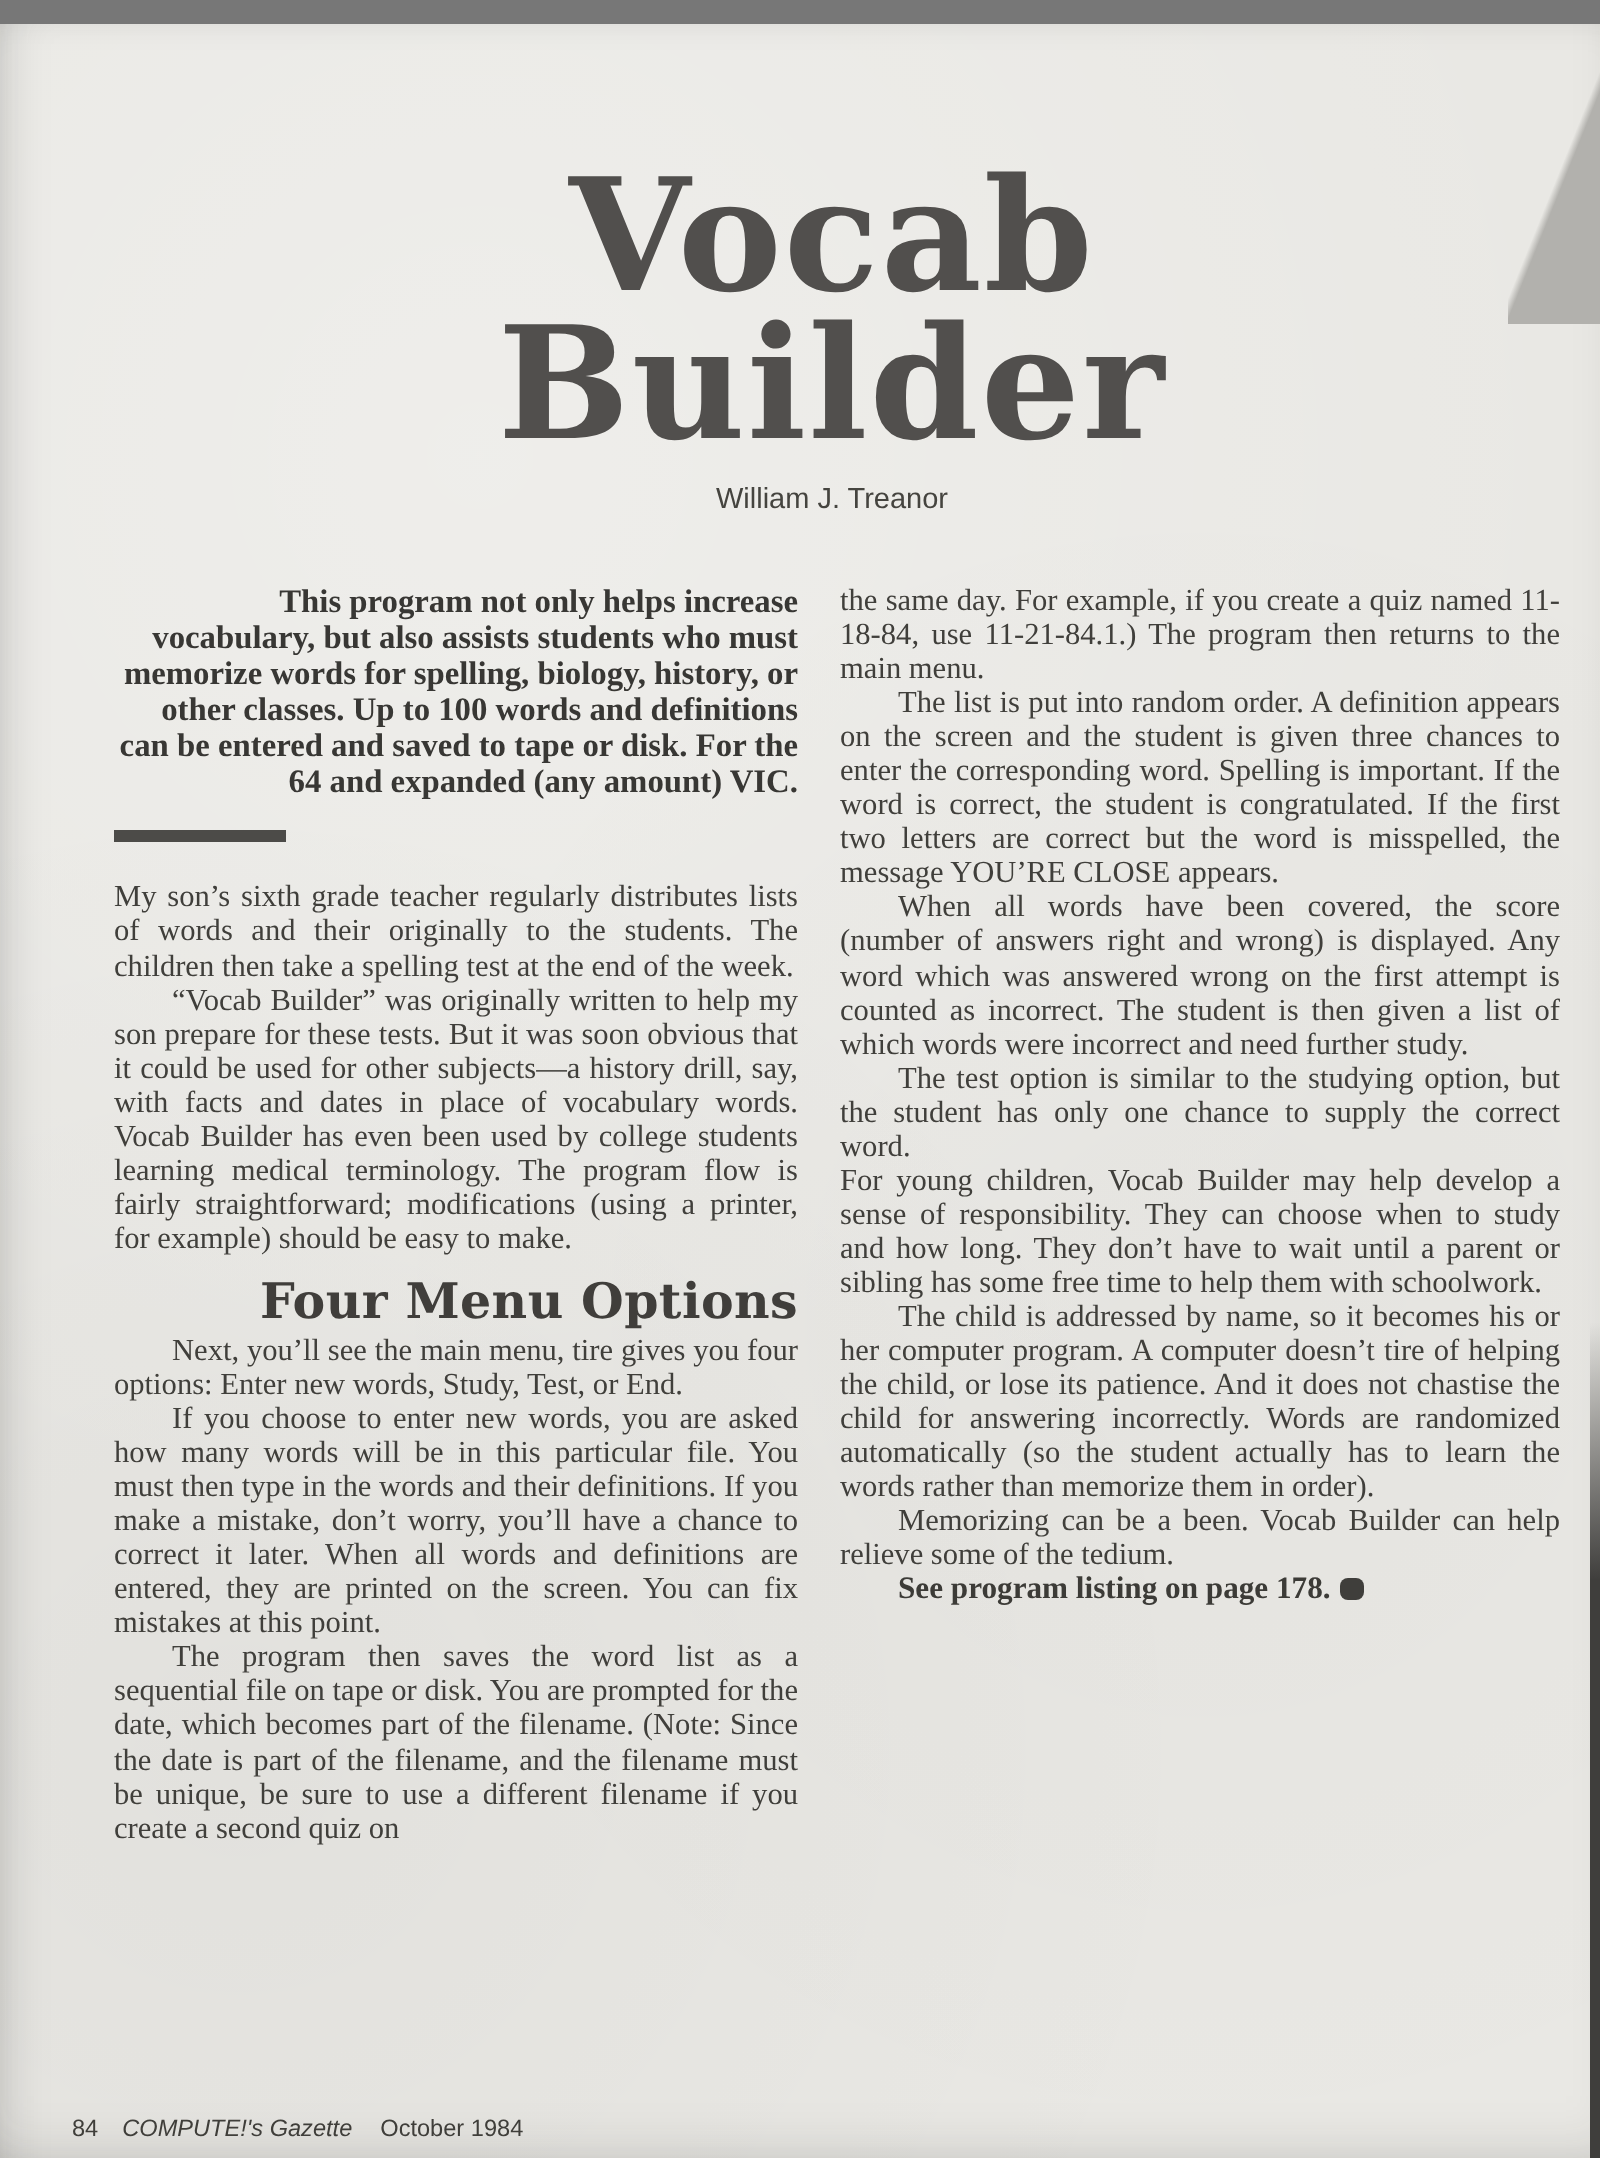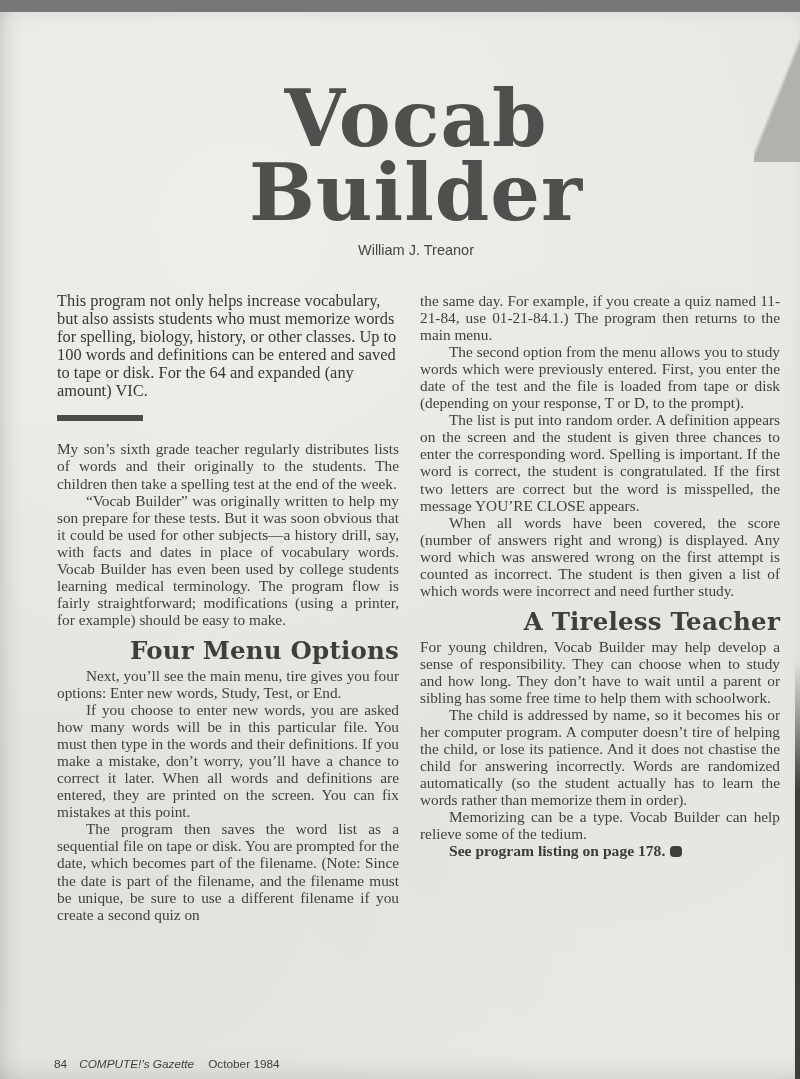--- a/index.html
+++ b/index.html
@@ -60,25 +60,25 @@
     padding-left: 57px;
     padding-right: 20px;
     gap: 21px;
   }
   .col { flex: none; }
   .col-left  { width: 342px; }
   .col-right { width: 360px; }
 
   .standfirst {
     margin: 0;
-    font-weight: normal;
+    font-weight: bold;
     font-size: 16.4px;
     line-height: 17.9px;
     color: #383734;
-    text-align: left;
+    text-align: right;
   }
   .rule {
     width: 86px; height: 6px;
     background: #4c4b48;
     margin: 16px 0 19px 0;
   }
   .body-par {
     margin: 0;
     font-size: 15.3px;
     line-height: 17.05px;
@@ -108,21 +108,21 @@
     display: inline-block;
     width: 12px; height: 11px;
     margin-left: 5px;
     background: #3f3e3b;
     border-radius: 4px;
     vertical-align: -1px;
   }
 
   .page-footer {
     position: absolute;
-    left: 54px;
+    left: 36px;
     top: 1045px;
     font-family: "Liberation Sans", sans-serif;
     font-size: 11.8px;
     color: #3f3e3a;
   }
   .page-footer .mag { font-style: italic; margin-left: 12px; }
   .page-footer .issue { margin-left: 14px; }
 </style>
 </head>
 <body>
@@ -146,28 +146,27 @@
       <div class="rule"></div>
       <p class="body-par">My son’s sixth grade teacher regularly distributes lists of words and their originally to the students. The children then take a spelling test at the end of the week.</p>
       <p class="body-par indent">“Vocab Builder” was originally written to help my son prepare for these tests. But it was soon obvious that it could be used for other subjects—a history drill, say, with facts and dates in place of vocabulary words. Vocab Builder has even been used by college students learning medical terminology. The program flow is fairly straightforward; modifications (using a printer, for example) should be easy to make.</p>
       <h2 class="section-heading">Four Menu Options</h2>
       <p class="body-par indent">Next, you’ll see the main menu, tire gives you four options: Enter new words, Study, Test, or End.</p>
       <p class="body-par indent">If you choose to enter new words, you are asked how many words will be in this particular file. You must then type in the words and their definitions. If you make a mistake, don’t worry, you’ll have a chance to correct it later. When all words and definitions are entered, they are printed on the screen. You can fix mistakes at this point.</p>
       <p class="body-par indent">The program then saves the word list as a sequential file on tape or disk. You are prompted for the date, which becomes part of the filename. (Note: Since the date is part of the filename, and the filename must be unique, be sure to use a different filename if you create a second quiz on</p>
     </section>
 
     <section class="col col-right">
-      <p class="body-par">the same day. For example, if you create a quiz named 11-21-84, use 01-21-84.1.) The program then returns to the main menu.</p>
-      <p class="body-par indent">The second option from the menu allows you to study words which were previously entered. First, you enter the date of the test and the file is loaded from tape or disk (depending on your response, T or D, to the prompt).</p>
+      <p class="body-par">the same day. For example, if you create a quiz named 11-18-84, use 11-21-84.1.) The program then returns to the main menu.</p>
       <p class="body-par indent">The list is put into random order. A definition appears on the screen and the student is given three chances to enter the corresponding word. Spelling is important. If the word is correct, the student is congratulated. If the first two letters are correct but the word is misspelled, the message YOU’RE CLOSE appears.</p>
       <p class="body-par indent">When all words have been covered, the score (number of answers right and wrong) is displayed. Any word which was answered wrong on the first attempt is counted as incorrect. The student is then given a list of which words were incorrect and need further study.</p>
-      <h2 class="section-heading">A Tireless Teacher</h2>
+      <p class="body-par indent">The test option is similar to the studying option, but the student has only one chance to supply the correct word.</p>
       <p class="body-par">For young children, Vocab Builder may help develop a sense of responsibility. They can choose when to study and how long. They don’t have to wait until a parent or sibling has some free time to help them with schoolwork.</p>
       <p class="body-par indent">The child is addressed by name, so it becomes his or her computer program. A computer doesn’t tire of helping the child, or lose its patience. And it does not chastise the child for answering incorrectly. Words are randomized automatically (so the student actually has to learn the words rather than memorize them in order).</p>
-      <p class="body-par indent">Memorizing can be a type. Vocab Builder can help relieve some of the tedium.</p>
+      <p class="body-par indent">Memorizing can be a been. Vocab Builder can help relieve some of the tedium.</p>
       <p class="closing"><span>See program listing on page 178.</span><span class="end-mark"></span></p>
     </section>
 
   </div>
 
   <footer class="page-footer">
     <span class="pgnum">84</span><span class="mag">COMPUTE!'s Gazette</span><span class="issue">October 1984</span>
   </footer>
 </div>
 

